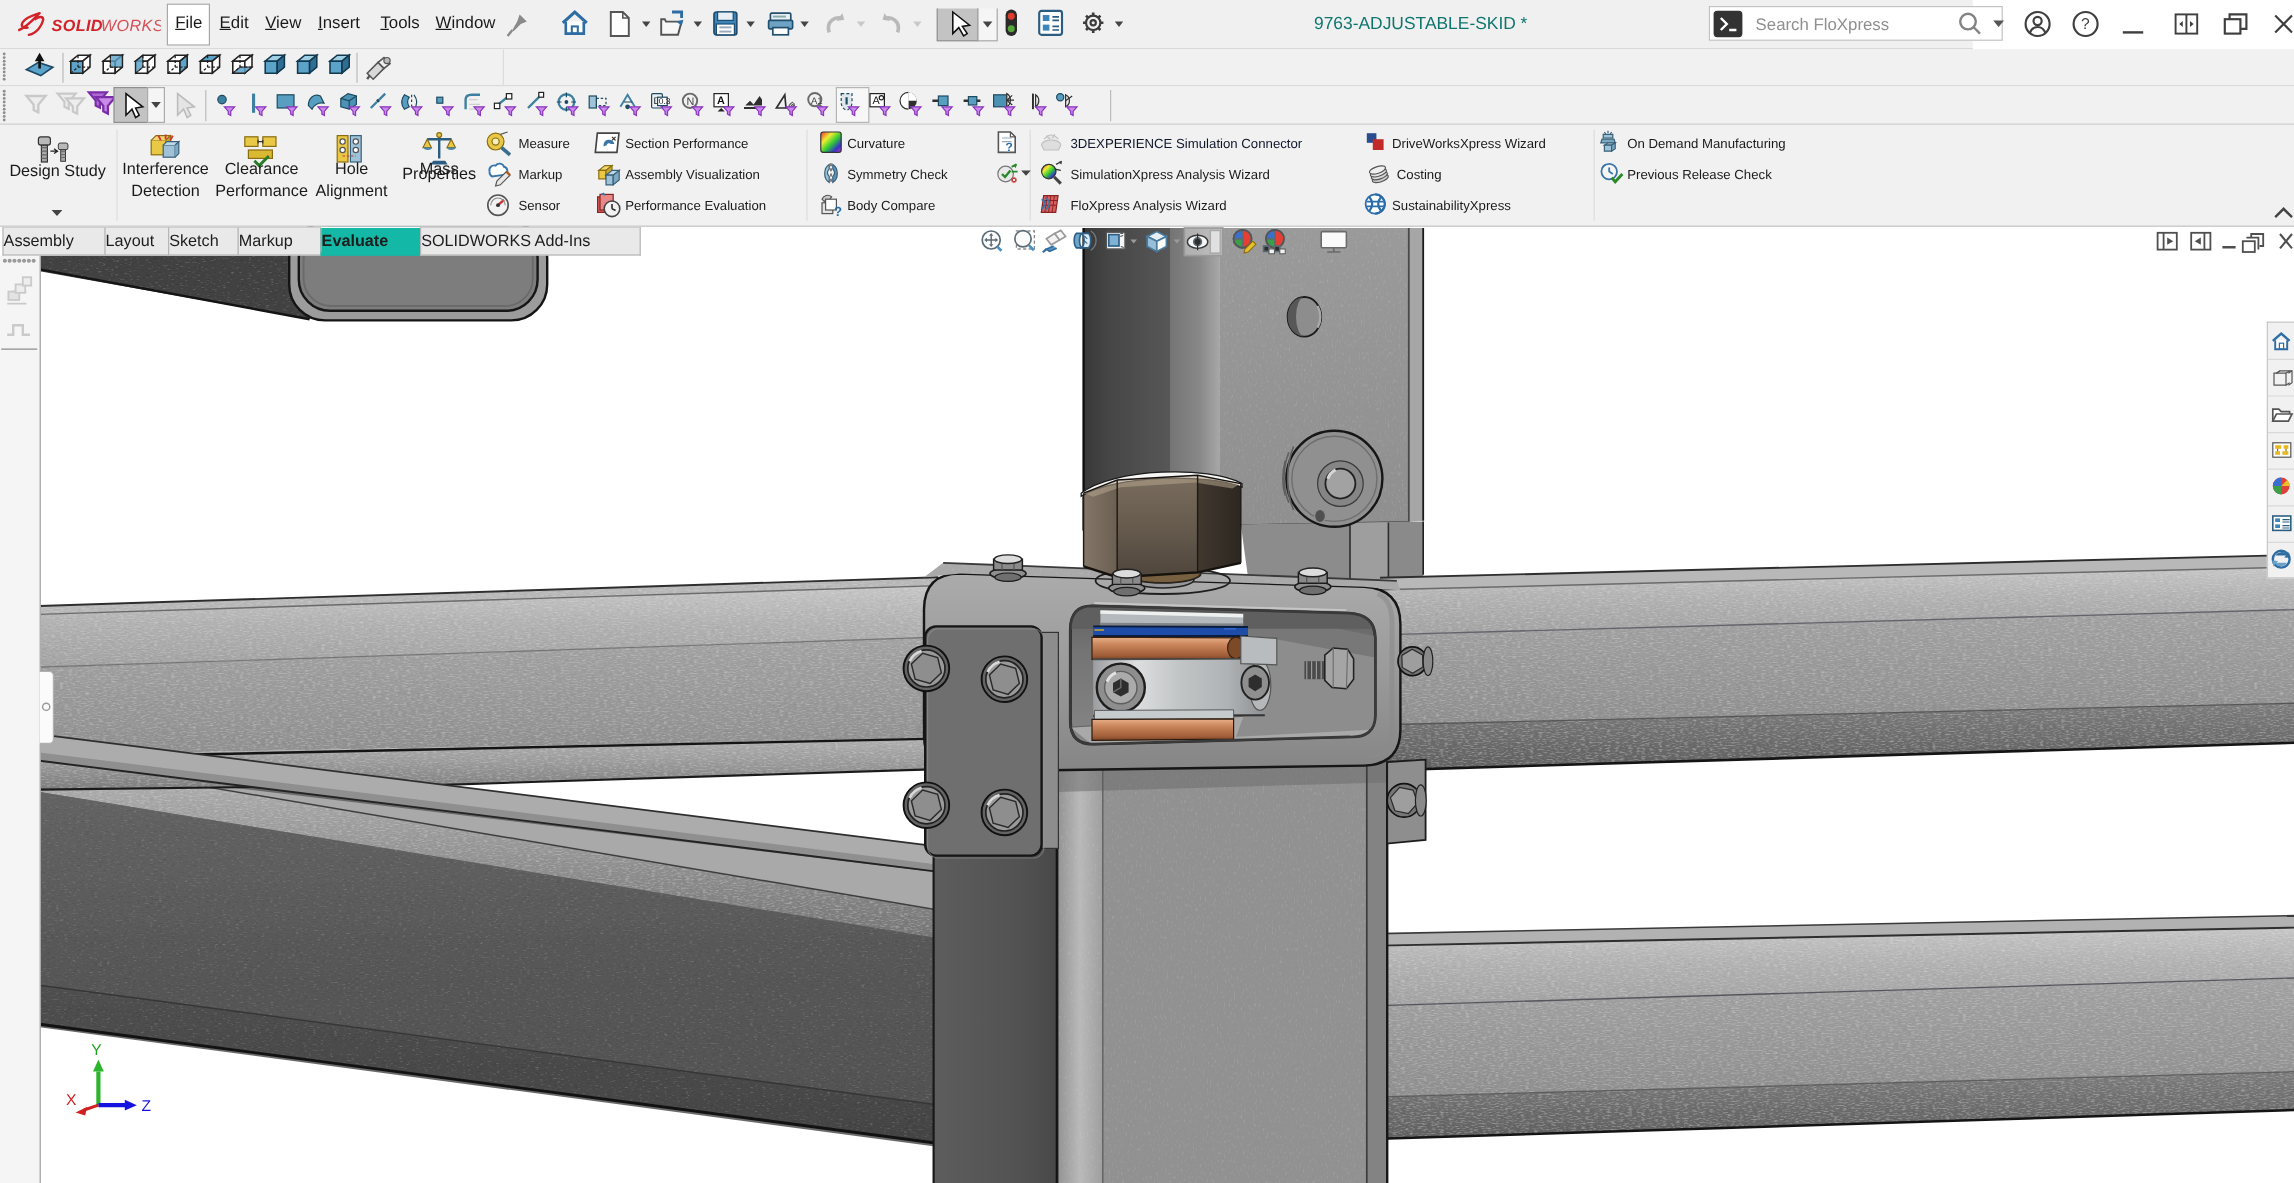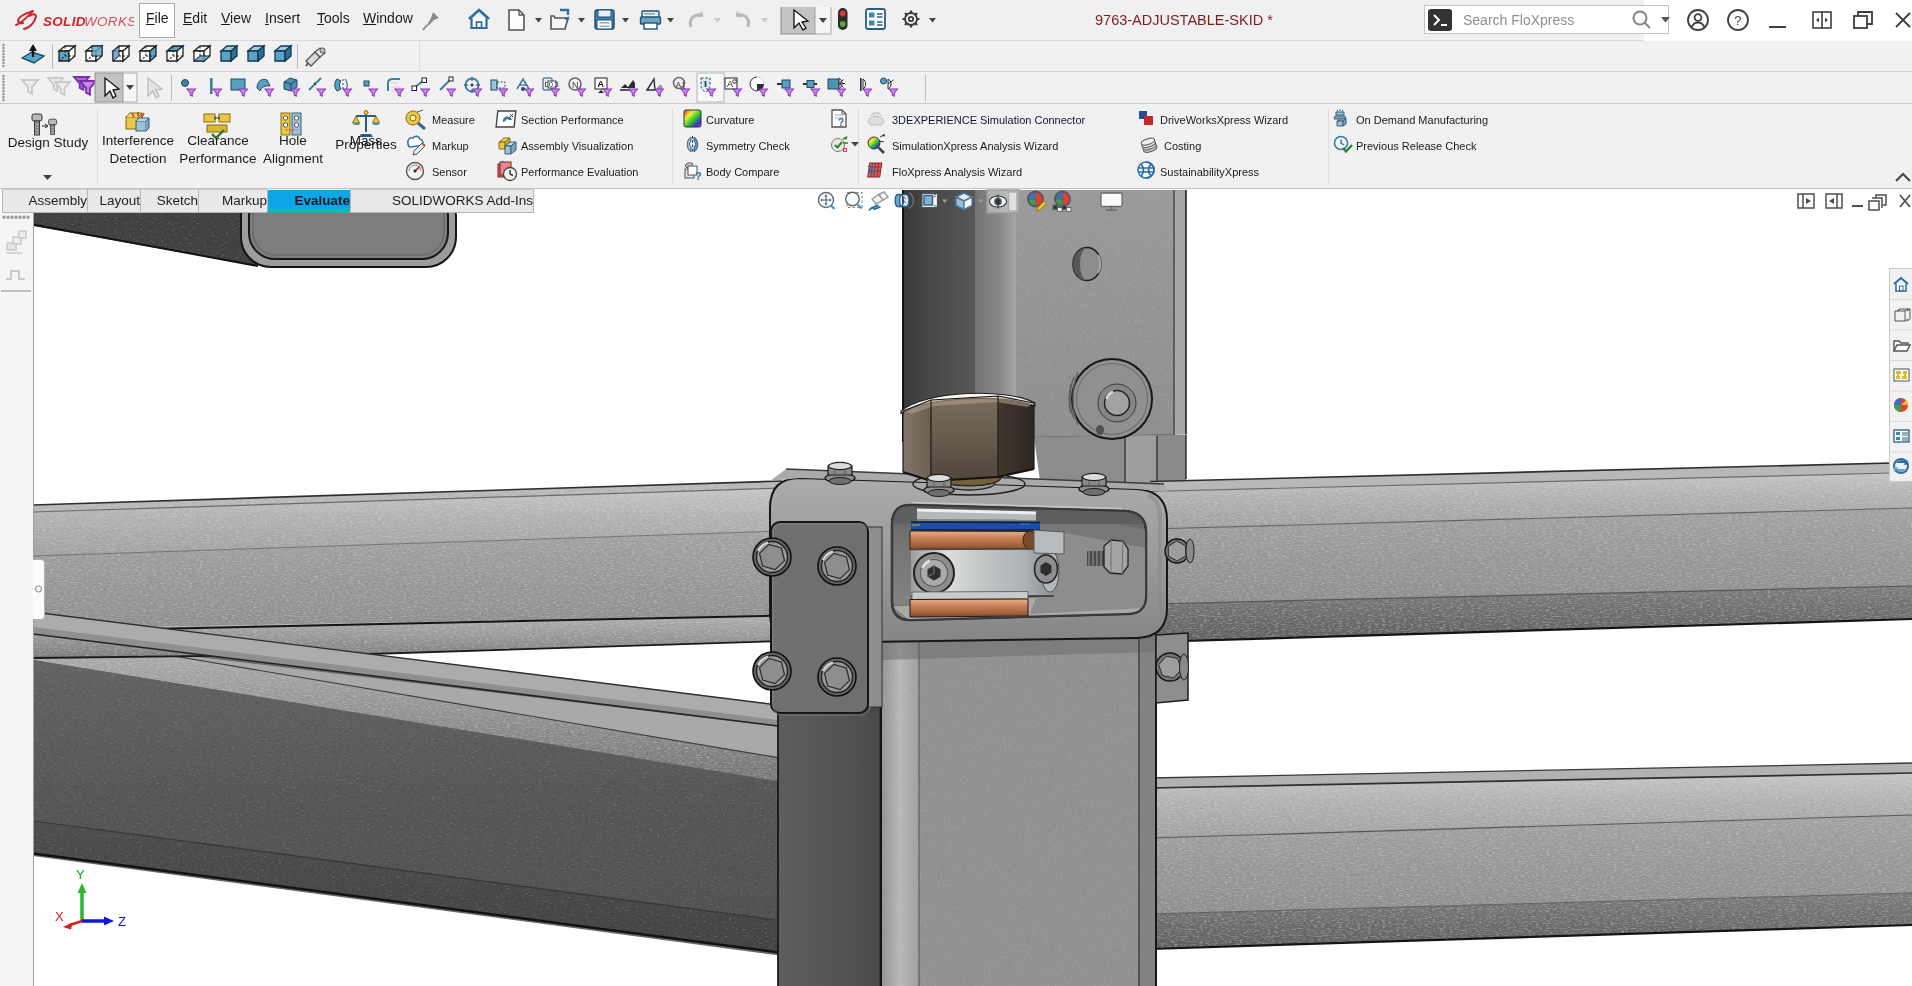--- a/index.html
+++ b/index.html
@@ -3,21 +3,21 @@
 <style>
 *{margin:0;padding:0;box-sizing:border-box;}
 html,body{width:1912px;height:986px;overflow:hidden;background:#fff;font-family:"Liberation Sans",sans-serif;}
 #app{position:relative;width:1912px;height:986px;background:#fff;}
 .abs{position:absolute;}
 #titlebar{left:0;top:0;width:1644px;height:41px;background:#f0f0f0;border-bottom:1px solid #d9d9d9;}
 #row2{left:0;top:41px;width:1912px;height:31px;background:#f1f1f1;border-bottom:1px solid #d4d4d4;}
 #row3{left:0;top:72px;width:1912px;height:32px;background:#f1f1f1;border-bottom:1px solid #c9c9c9;}
 #ribbon{left:0;top:104px;width:1912px;height:85px;background:#f1f1f1;border-bottom:1px solid #c2c2c2;}
 #tabsrow{left:0;top:189px;width:540px;height:24px;z-index:6;}
-.tab{position:absolute;top:0;height:24px;background:#e9e9e9;border:1px solid #b6b6b6;border-top:1px solid #cfcfcf;color:#1c1c1c;font-size:13.5px;text-align:right;line-height:22px;}
+.tab{position:absolute;top:0;height:24px;background:#e9e9e9;border:1px solid #b6b6b6;border-top:1px solid #cfcfcf;color:#1c1c1c;font-size:13.5px;text-align:left;line-height:22px;}
 .menuitem{position:absolute;top:6px;font-size:14px;color:#1a1a1a;}
 .menuitem u{text-decoration:underline;}
 .rlabel{position:absolute;font-size:11px;color:#1a1a1a;white-space:nowrap;}
 .rlabelc{position:absolute;font-size:13.5px;color:#1a1a1a;text-align:center;white-space:nowrap;}
 .gray{color:#0f172a;}
 svg{display:block;}
 </style></head>
 <body>
 <div id="app">
 <div id="titlebar" class="abs">
@@ -99,21 +99,21 @@
         </g>
 <g transform="translate(438,2)" fill="none" stroke="#3c3c3c" stroke-width="1.8">
           <circle cx="9" cy="10" r="6"></circle>
           <circle cx="9" cy="10" r="2.2"></circle>
           <g stroke-width="2.2">
             <path d="M9 1.5 v3 M9 15.5 v3 M0.5 10 h3 M14.5 10 h3 M3 4 l2.2 2.2 M12.8 13.8 l2.2 2.2 M3 16 l2.2 -2.2 M12.8 6.2 l2.2 -2.2"></path>
           </g>
         </g>
 <path d="M465 11 l7 0 l-3.5 4.5 z" fill="#444"></path>
 </svg>
-<div class="abs" style="left:1095px;top:12px;width:180px;font-size:14.5px;color:#7f1d1d;white-space:nowrap">9763-ADJUSTABLE-SKID *</div>
+<div class="abs" style="left:1095px;top:12px;width:180px;font-size:14.5px;color:#0f766e;white-space:nowrap">9763-ADJUSTABLE-SKID *</div>
 <div class="abs" style="left:1424px;top:5px;width:245px;height:29px;background:#fff;border:1px solid #c2c2c2"></div>
 <div class="abs" style="left:1428px;top:9px;width:24px;height:22px;background:#333;border-radius:3px"></div>
 <svg class="abs" style="left:1430px;top:11px" width="20" height="18" viewBox="0 0 20 18">
         <path d="M4 4 l5 5 l-5 5" stroke="#fff" stroke-width="2" fill="none"></path>
         <path d="M11 14 h6" stroke="#fff" stroke-width="2"></path>
       </svg>
 <div class="abs" style="left:1463px;top:12px;font-size:14px;color:#8f8f8f">Search FloXpress</div>
 <svg class="abs" style="left:1630px;top:9px" width="44" height="22" viewBox="0 0 44 22">
         <circle cx="10" cy="9" r="6.5" fill="none" stroke="#838383" stroke-width="2"></circle>
         <path d="M14.5 13.5 L20 19" stroke="#838383" stroke-width="2"></path>
@@ -676,21 +676,21 @@
       <div class="rlabel" style="left:1164px;top:36px">Costing</div>
       <div class="rlabel" style="left:1160px;top:62px">SustainabilityXpress</div>
       <div class="rlabel" style="left:1356px;top:10px">On Demand Manufacturing</div>
       <div class="rlabel" style="left:1356px;top:36px">Previous Release Check</div>
     </div>
 <div id="tabsrow" class="abs">
       <div class="tab" style="left:2px;width:86px">Assembly</div>
       <div class="tab" style="left:87px;width:54px">Layout</div>
       <div class="tab" style="left:140px;width:59px">Sketch</div>
       <div class="tab" style="left:198px;width:70px">Markup</div>
-      <div class="tab" style="left:267px;width:84px;background:#0ea5e9;font-weight:bold;border-top:1px solid #fbfbfb;border-bottom:4px solid #14b8a6">Evaluate</div>
+      <div class="tab" style="left:267px;width:84px;background:#14b8a6;font-weight:bold;border-top:1px solid #fbfbfb;border-bottom:4px solid #14b8a6">Evaluate</div>
       <div class="tab" style="left:350px;width:184px">SOLIDWORKS Add-Ins</div>
     </div>
 <svg class="abs" style="left:0;top:189px" width="1912" height="797" viewBox="0 189 1912 797">
 <defs>
 <filter id="gn" x="-3%" y="-3%" width="106%" height="106%">
 <feTurbulence type="fractalNoise" baseFrequency="0.28 0.85" numOctaves="2" seed="11" result="t"></feTurbulence>
 <feColorMatrix in="t" type="matrix" values="0 0 0 0 1  0 0 0 0 1  0 0 0 0 1  0.55 0 0 0 -0.26" result="w"></feColorMatrix>
 <feComposite in="w" in2="SourceGraphic" operator="in" result="ws"></feComposite>
 <feColorMatrix in="t" type="matrix" values="0 0 0 0 0  0 0 0 0 0  0 0 0 0 0  0 0.4 0 0 -0.22" result="d"></feColorMatrix>
 <feComposite in="d" in2="SourceGraphic" operator="in" result="ds"></feComposite>

